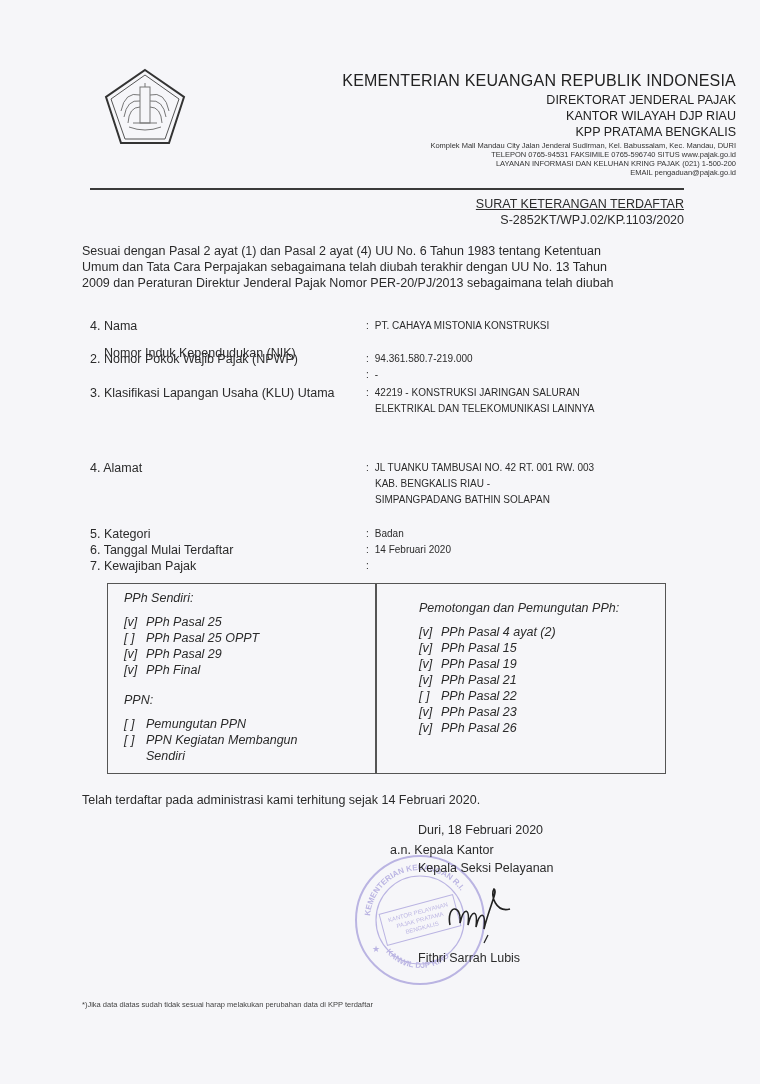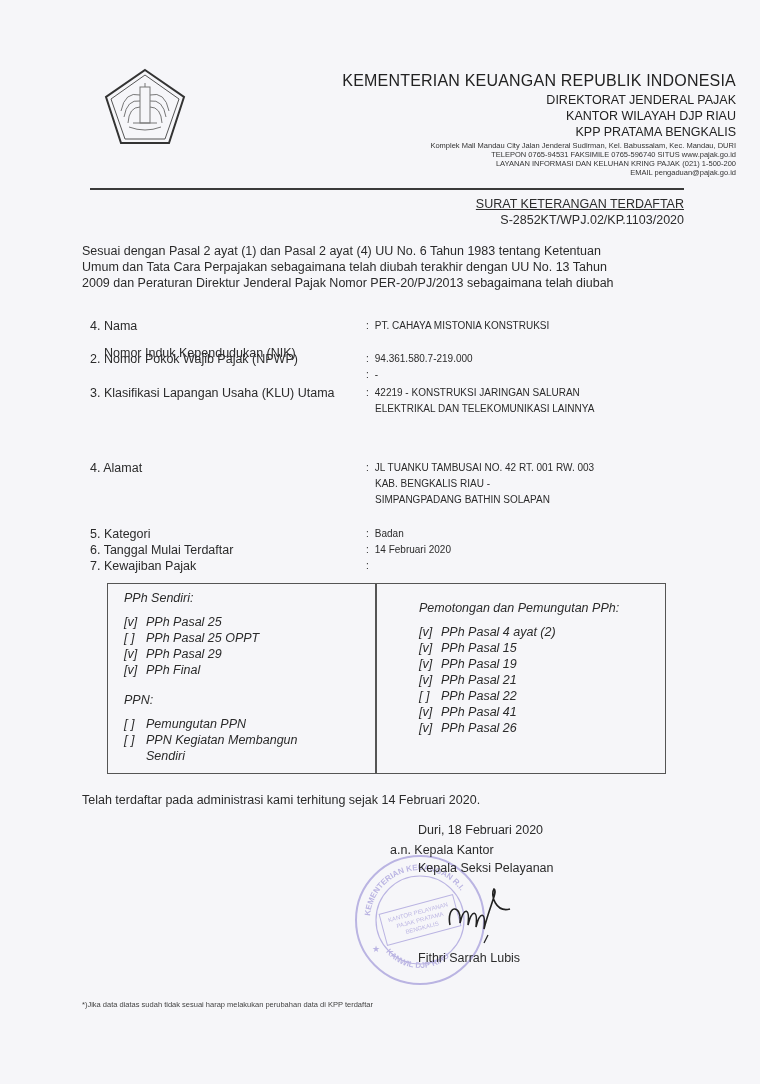--- a/index.html
+++ b/index.html
@@ -170,21 +170,21 @@
     <div class="item">
         <span class="mark">[v]</span>
         <span>PPh Pasal 21</span>
       </div>
     <div class="item">
         <span class="mark">[ ]</span>
         <span>PPh Pasal 22</span>
       </div>
     <div class="item">
         <span class="mark">[v]</span>
-        <span>PPh Pasal 41</span>
+        <span>PPh Pasal 23</span>
       </div>
     <div class="item">
         <span class="mark">[v]</span>
         <span>PPh Pasal 26</span>
       </div>
   </div>
 </div>
 
 <div class="abs note">Telah terdaftar pada administrasi kami terhitung sejak 14 Februari 2020.</div>
 

